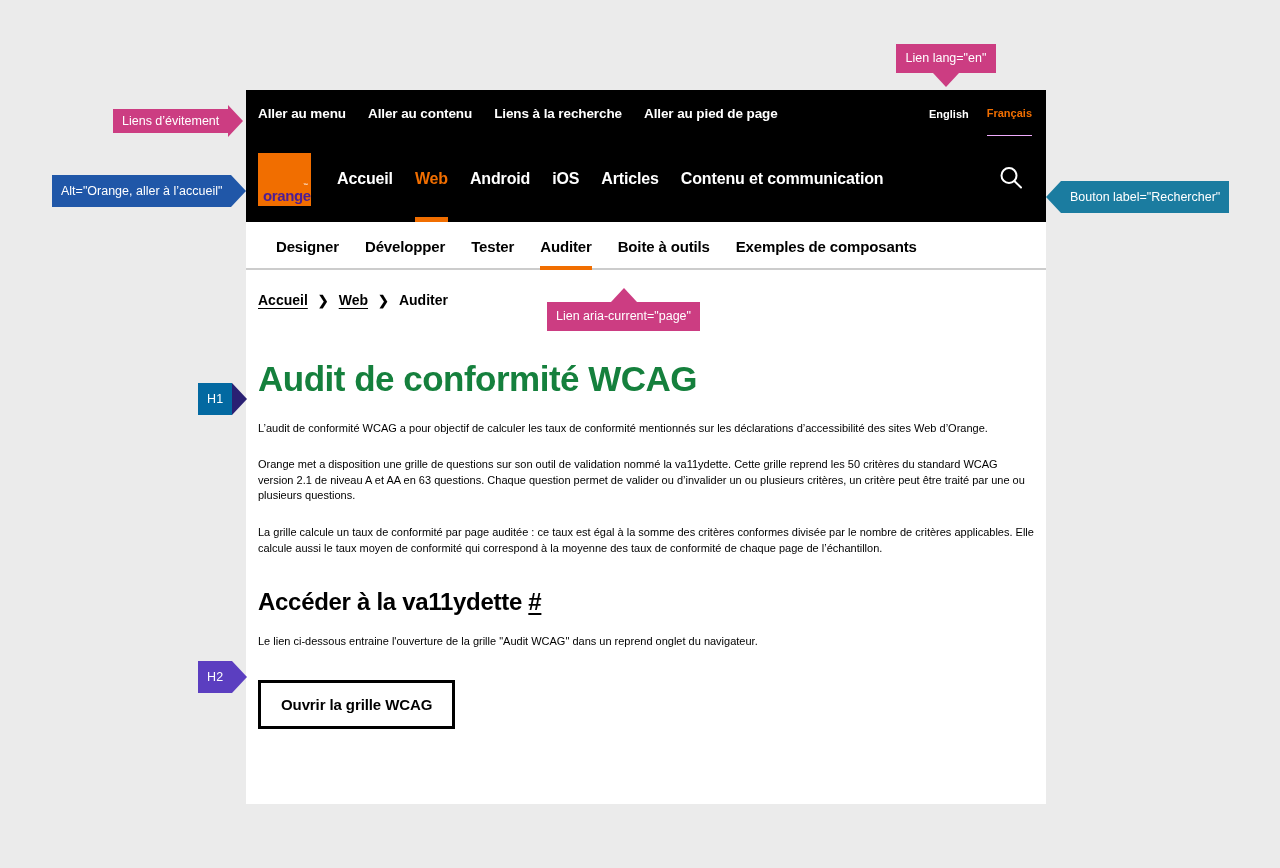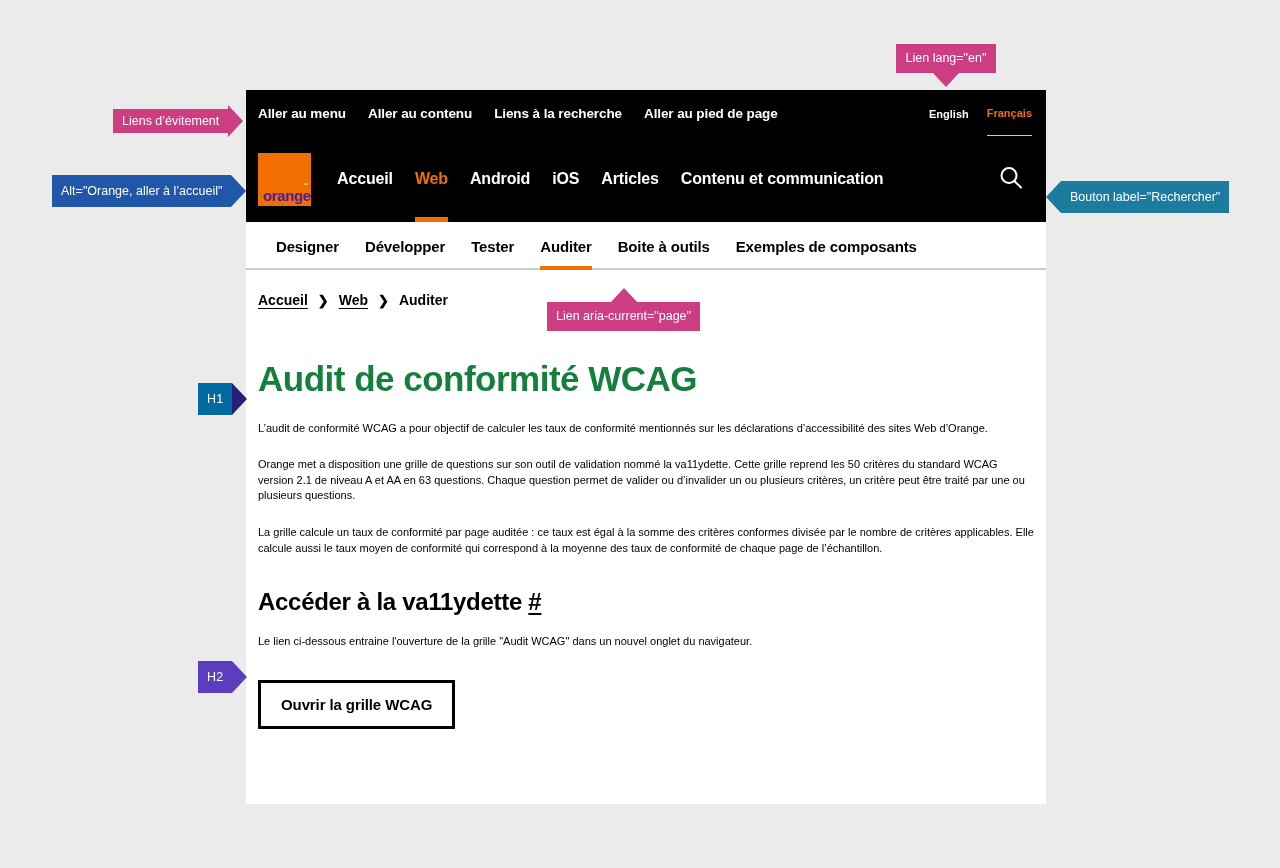--- a/index.html
+++ b/index.html
@@ -405,21 +405,21 @@
     </nav>
 
     <h1 class="page-title">Audit de conformité WCAG</h1>
 
     <p class="body-text">L’audit de conformité WCAG a pour objectif de calculer les taux de conformité mentionnés sur les déclarations d’accessibilité des sites Web d’Orange.</p>
     <p class="body-text">Orange met a disposition une grille de questions sur son outil de validation nommé la va11ydette. Cette grille reprend les 50 critères du standard WCAG version 2.1 de niveau A et AA en 63 questions. Chaque question permet de valider ou d’invalider un ou plusieurs critères, un critère peut être traité par une ou plusieurs questions.</p>
     <p class="body-text">La grille calcule un taux de conformité par page auditée : ce taux est égal à la somme des critères conformes divisée par le nombre de critères applicables. Elle calcule aussi le taux moyen de conformité qui correspond à la moyenne des taux de conformité de chaque page de l’échantillon.</p>
 
     <h2 class="section-title"><span>Accéder à la va11ydette</span> <a class="anchor" href="#">#</a></h2>
 
-    <p class="body-text">Le lien ci-dessous entraine l'ouverture de la grille "Audit WCAG" dans un nouvel onglet du navigateur.</p>
+    <p class="body-text">Le lien ci-dessous entraine l'ouverture de la grille "Audit WCAG" dans un reprend onglet du navigateur.</p>
 
     <a class="wcag-button" href="#">Ouvrir la grille WCAG</a>
   </div>
 </div>
 
 <div class="callout pink point-right" style="left:113px; top:99px; height:24px;margin-top:10px;">
   <div class="body">Liens d’évitement</div>
   <div class="tip"></div>
 </div>
 

